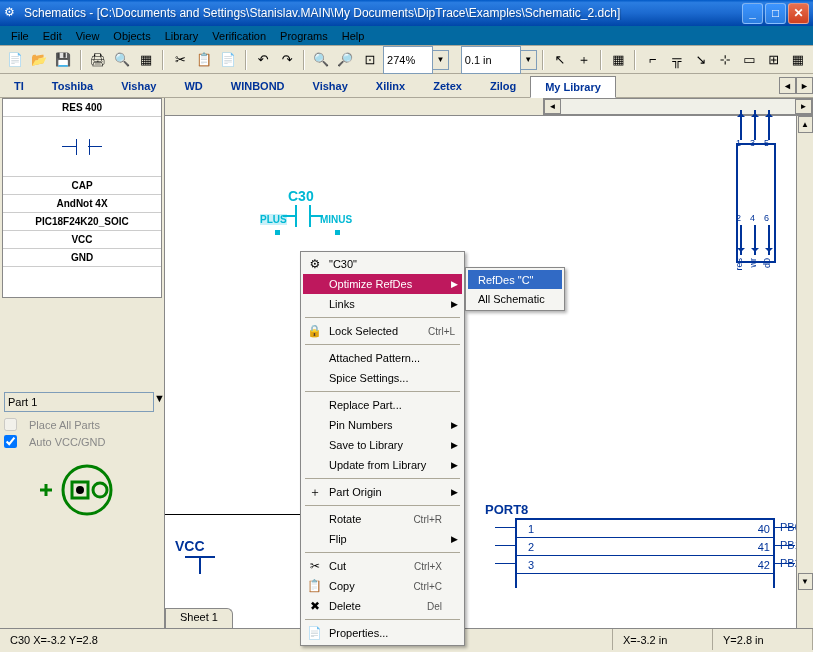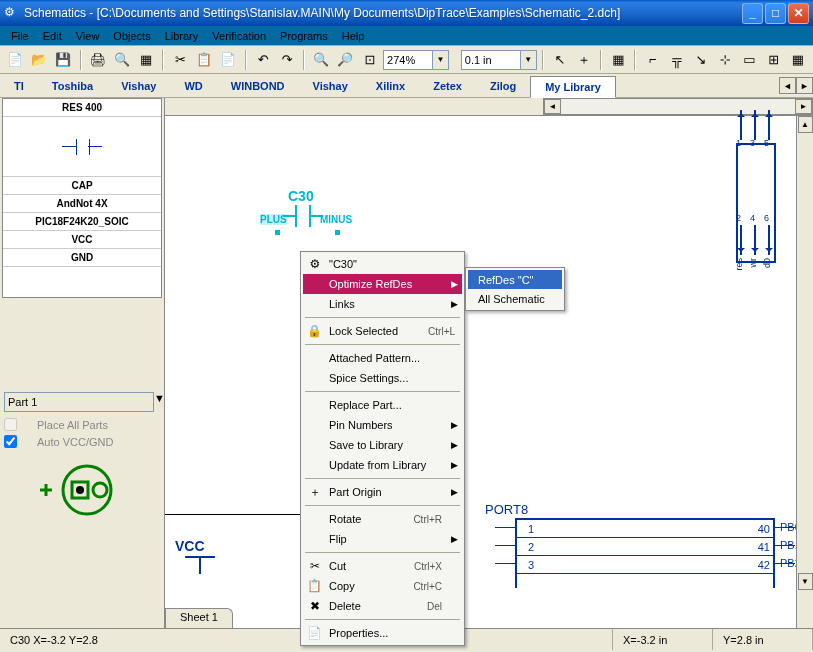--- a/index.html
+++ b/index.html
@@ -15,21 +15,21 @@
 .titlebar .winbtn.close { background: linear-gradient(to bottom, #e87050, #d04020); }
 
 
 .menubar { height: 20px; background: #0369a1; display: flex; align-items: center; padding: 0 4px; border-bottom: 1px solid #aca899; }
 .menubar .menuitem { padding: 2px 7px; cursor: default; }
 
 
 .toolbar-row { height: 28px; background: #ece9d8; display: flex; align-items: center; padding: 2px 4px; border-bottom: 1px solid #aca899; gap: 2px; }
 .toolbar-row .tbtn { width: 23px; height: 22px; border: 1px solid transparent; display: flex; align-items: center; justify-content: center; font-size: 13px; }
 .toolbar-row .sep { width: 2px; height: 20px; border-left: 1px solid #aca899; border-right: 1px solid #fff; margin: 0 3px; }
-.toolbar-row input[type=text] { height: 20px; border: 1px solid #7f9db9; padding: 0 3px; font-size: 11px; }
+.toolbar-row input[type=text] { height: 28px; border: 1px solid #7f9db9; padding: 0 3px; font-size: 11px; }
 .toolbar-row .combo { display: flex; align-items: center; }
 .toolbar-row .combo input { width: 50px; }
 .toolbar-row .dropbtn { width: 16px; height: 20px; background: #ece9d8; border: 1px solid #7f9db9; border-left: none; font-size: 8px; display: flex; align-items: center; justify-content: center; }
 
 
 .libtabs { height: 24px; background: #ece9d8; display: flex; align-items: center; border-bottom: 1px solid #aca899; position: relative; }
 .libtabs .tab { padding: 4px 14px; font-weight: bold; color: #003399; cursor: default; }
 .libtabs .tab.selected { background: white; border: 1px solid #888; border-bottom: 1px solid white; position: relative; top: 1px; }
 .libtabs .scroll-btns { margin-left: auto; display: flex; }
 .libtabs .sbtn { width: 17px; height: 17px; border: 1px solid #888; background: #ece9d8; display: flex; align-items: center; justify-content: center; font-size: 9px; }
@@ -44,21 +44,21 @@
 .partlist .row { height: 18px; display: flex; align-items: center; justify-content: center; border-bottom: 1px solid #ccc; font-weight: bold; font-size: 10px; }
 .partlist .row.cap-preview { height: 60px; position: relative; }
 .cap-sym { position: relative; width: 40px; height: 20px; }
 .cap-sym::before { content: ''; position: absolute; left: 0; top: 9px; width: 14px; height: 1px; background: #003399; }
 .cap-sym::after { content: ''; position: absolute; right: 0; top: 9px; width: 14px; height: 1px; background: #003399; }
 .cap-sym .p1 { position: absolute; left: 14px; top: 2px; width: 1px; height: 16px; background: #003399; }
 .cap-sym .p2 { position: absolute; left: 22px; top: 2px; width: 6px; height: 16px; border-left: 1px solid #003399; border-radius: 0 8px 8px 0 / 0 8px 8px 0; border-right: none; transform: scaleX(-1); }
 .sidebar-mid { flex: 1; padding: 4px; }
 .part-combo { display: flex; margin-bottom: 4px; }
 .part-combo input { flex: 1; height: 20px; border: 1px solid #7f9db9; padding: 0 3px; background: #ece9d8; }
-.chk { display: flex; align-items: center; gap: 20px; color: #888; padding: 2px 0; }
+.chk { display: flex; align-items: center; gap: 12px; color: #888; padding: 2px 0; }
 .chk input { width: 13px; height: 13px; }
 .pattern-label { font-weight: bold; padding: 4px 0; }
 .footprint { height: 80px; display: flex; align-items: center; justify-content: center; position: relative; }
 .fp-svg { width: 100px; height: 60px; }
 
 
 .canvas { flex: 1; background: white; position: relative; overflow: hidden; }
 .ruler-h { height: 18px; background: #ece9d8; border-bottom: 1px solid #888; position: relative; }
 .ruler-h .scroll-strip { position: absolute; right: 0; top: 0; width: 270px; height: 17px; background: #ece9d8; border: 1px solid #888; display: flex; }
 .ruler-h .scroll-strip .sbtn { width: 17px; height: 15px; border: 1px solid #888; background: #ece9d8; font-size: 8px; display: flex; align-items: center; justify-content: center; }
@@ -75,21 +75,21 @@
 .cap-shape .lead2 { position: absolute; width: 12px; height: 2px; background: #00b8d4; left: 16px; top: 10px; }
 .cap-shape .plate1 { position: absolute; width: 2px; height: 22px; background: #00b8d4; left: 0; top: 0; }
 .cap-shape .plate2 { position: absolute; width: 2px; height: 22px; background: #00b8d4; left: 14px; top: 0; }
 .sq-handle { position: absolute; width: 5px; height: 5px; background: #00b8d4; }
 
 .port8 { position: absolute; right: 20px; top: 10px; width: 65px; height: 155px; }
 .port8-box { position: absolute; right: 17px; bottom: 0; width: 40px; height: 120px; border: 2px solid #003399; background: white; }
 .port8-arrow { position: absolute; width: 2px; height: 30px; background: #003399; }
 .port8-arrow::before { content: ''; position: absolute; top: -1px; left: -3px; border: 4px solid transparent; border-bottom-color: #003399; }
 
-.port8b { position: absolute; left: 320px; top: 404px; color: #003399; font-weight: normal; font-size: 13px; }
+.port8b { position: absolute; left: 320px; top: 404px; color: #003399; font-weight: bold; font-size: 13px; }
 .port8b-box { position: absolute; left: 350px; top: 420px; width: 260px; height: 70px; border: 2px solid #003399; border-bottom: none; background: white; }
 .port8b-row { height: 18px; border-bottom: 1px solid #003399; display: flex; align-items: center; font-size: 11px; color: #003399; }
 .port8b-row .num-l { width: 20px; text-align: right; padding-right: 3px; }
 .port8b-row .num-r { margin-left: auto; padding-right: 3px; } 
 .pb-labels { position: absolute; left: 615px; top: 420px; font-size: 11px; color: #003399; line-height: 18px; }
 
 .vcc { position: absolute; left: 10px; top: 440px; font-weight: bold; color: #003399; font-size: 14px; }
 .sheet-tab { position: absolute; left: 0; bottom: 0; height: 20px; background: #ece9d8; padding: 2px 14px; border: 1px solid #888; border-bottom: none; font-size: 11px; border-radius: 0 6px 0 0; }
 .v-scroll { position: absolute; right: 0; top: 18px; bottom: 0; width: 17px; background: #ece9d8; border-left: 1px solid #888; }
 .v-scroll .sbtn { width: 15px; height: 17px; border: 1px solid #888; margin: 0 auto; font-size: 8px; display: flex; align-items: center; justify-content: center; }

